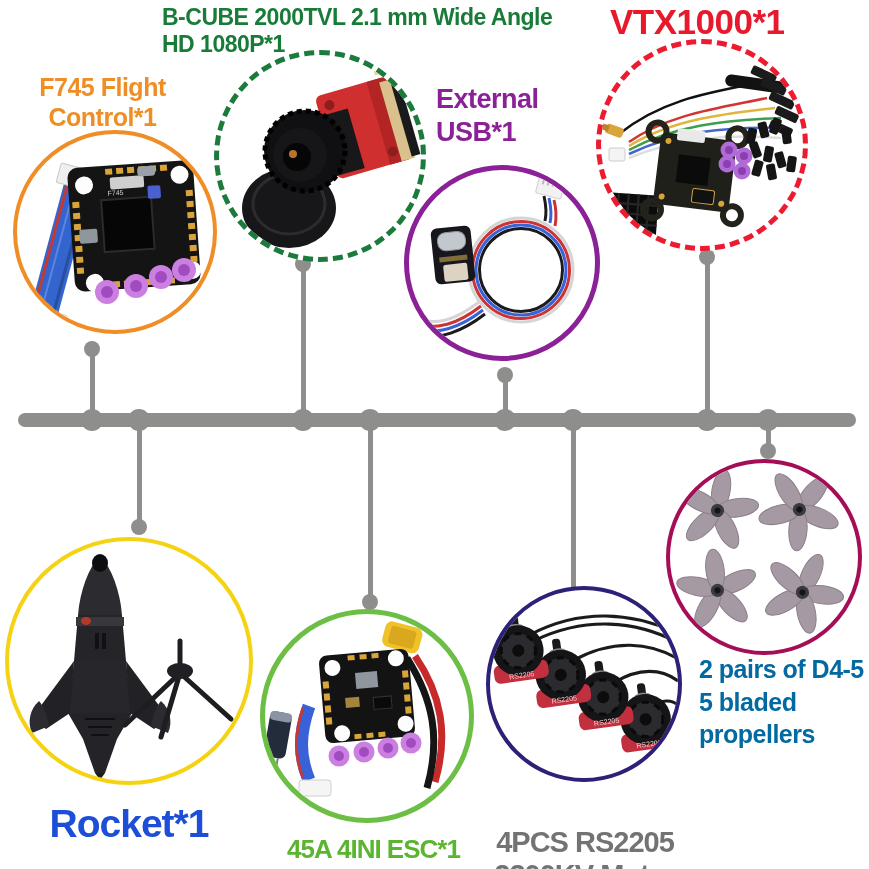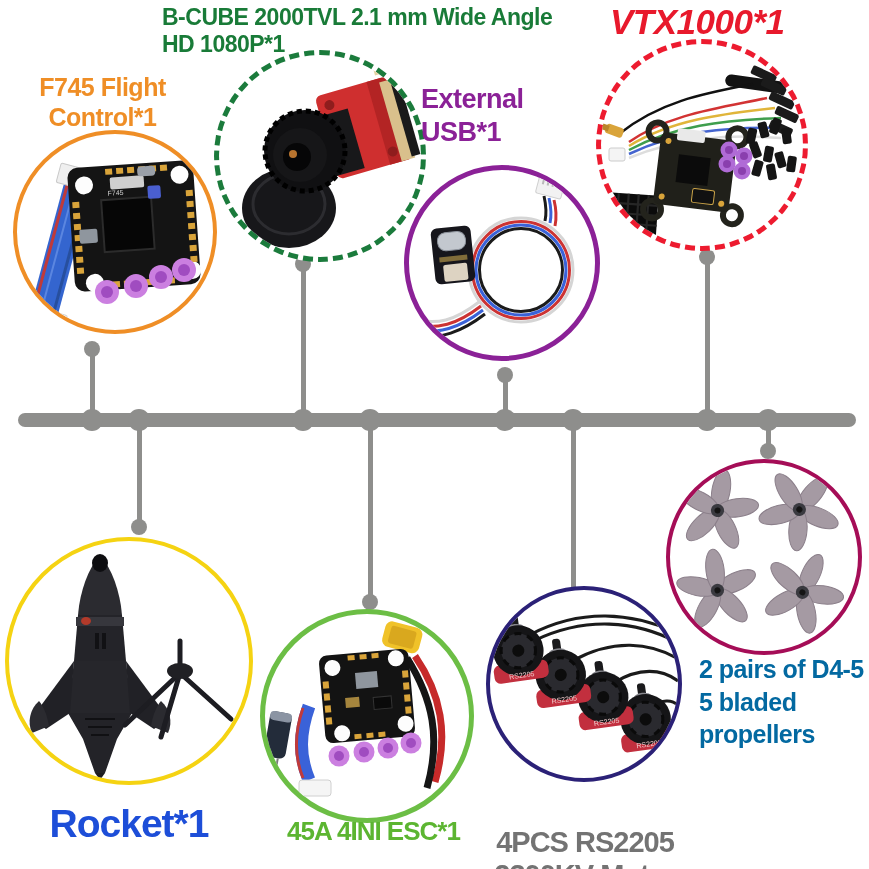--- a/index.html
+++ b/index.html
@@ -21,24 +21,24 @@
   .c-usb{left:404px;top:165px;width:196px;height:196px;border:5px solid;}
   .c-vtx{left:596px;top:39px;width:212px;height:212px;border:5px dashed;}
   .c-rocket{left:5px;top:537px;width:248px;height:248px;border:4px solid;}
   .c-esc{left:260px;top:609px;width:214px;height:214px;border:5px solid;}
   .c-motors{left:486px;top:586px;width:196px;height:196px;border:4px solid;}
   .c-props{left:666px;top:459px;width:196px;height:196px;border:4px solid;}
   
   .lbl{position:absolute;font-weight:bold;white-space:pre-line;line-height:1.18;letter-spacing:-0.5px;z-index:5;}
   .l-fc{left:5px;top:73px;width:195px;text-align:center;font-size:25px;}
   .l-cam{left:162px;top:4px;font-size:23px;}
-  .l-usb{left:421px;top:83px;font-size:27px;line-height:1.22;}
-  .l-vtx{left:610px;top:1px;font-size:35px;font-style:italic;}
+  .l-usb{left:436px;top:83px;font-size:27px;line-height:1.22;}
+  .l-vtx{left:610px;top:1px;font-size:35px;}
   .l-rocket{left:6px;top:789px;width:246px;text-align:center;font-size:39px;letter-spacing:-1px;}
-  .l-esc{left:287px;top:816px;font-size:26px;letter-spacing:-1px;}
+  .l-esc{left:287px;top:834px;font-size:26px;letter-spacing:-1px;}
   .l-motors{left:460px;top:790px;width:250px;text-align:center;font-size:29px;line-height:1.15;letter-spacing:-1px;}
   .l-props{left:699px;top:653px;font-size:25px;line-height:1.3;}
 </style>
 </head>
 <body>
 
 <div class="stage" style="--tl: #8E8E8C; background: rgb(255, 255, 255);">
 
   <div class="tl-bar"></div>
 

